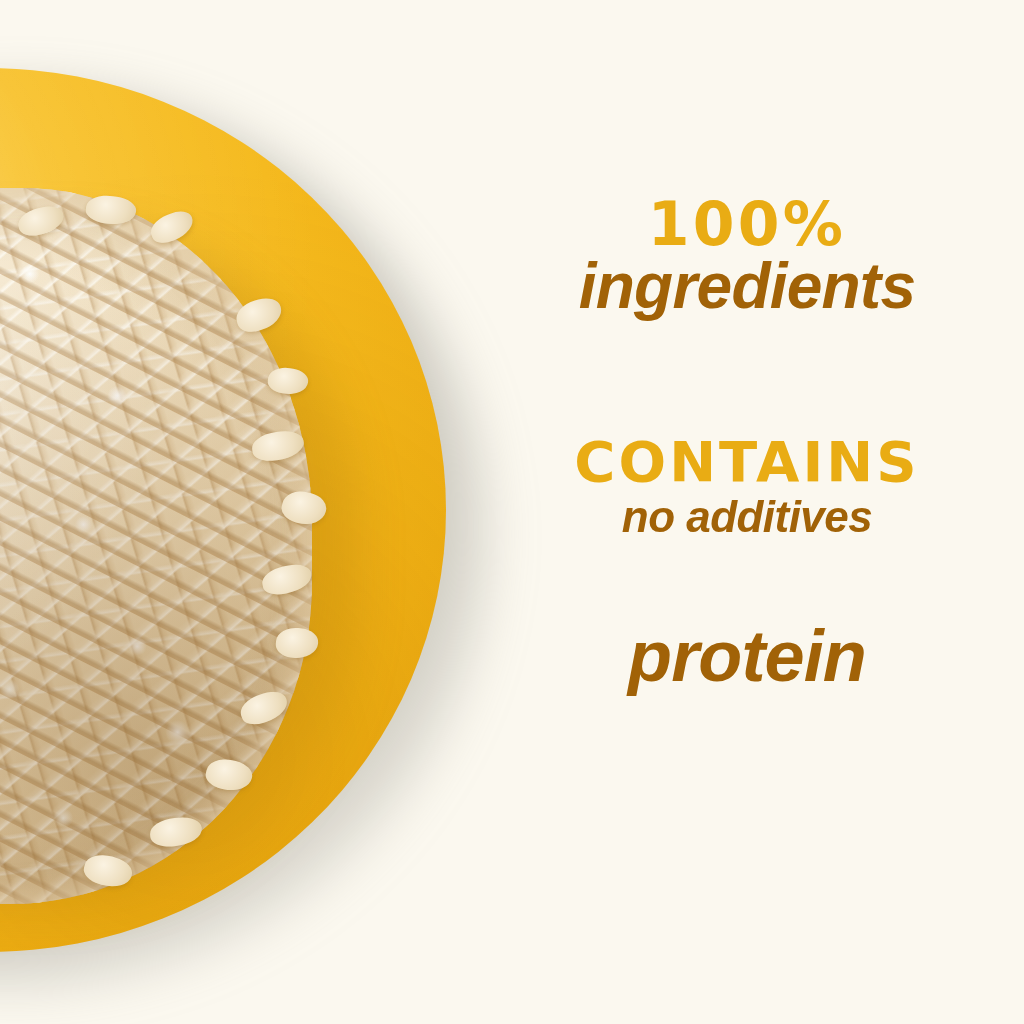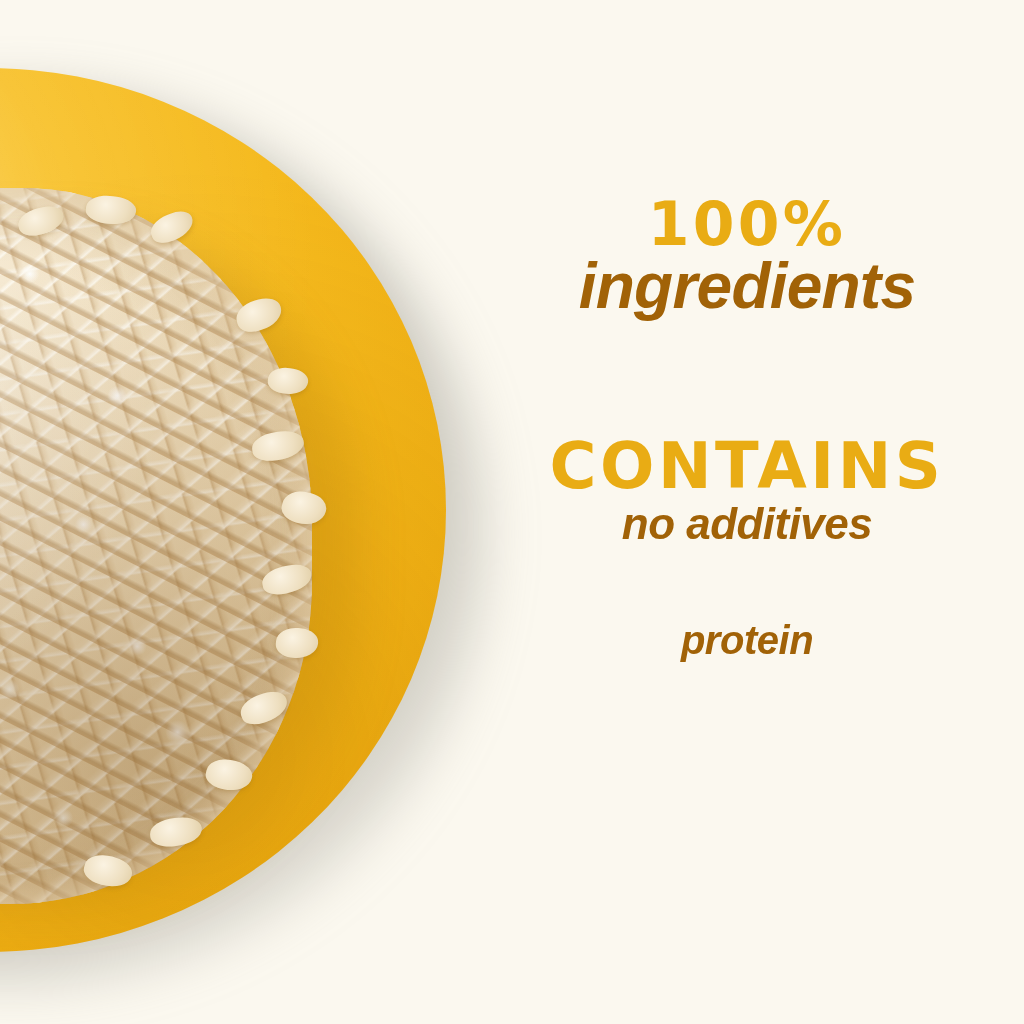--- a/index.html
+++ b/index.html
@@ -231,27 +231,27 @@
     white-space: nowrap;
   }
 
   
   #claim-natural      { top: 196px; }
   #claim-natural .claim-cap    { font-size: 60px; }
   #claim-natural .claim-script { font-size: 64px; margin-top: 2px; }
 
   
   #claim-additives    { top: 436px; }
-  #claim-additives .claim-cap    { font-size: 64px; }
+  #claim-additives .claim-cap    { font-size: 56px; }
   #claim-additives .claim-script { font-size: 44px; margin-top: 6px; }
 
   
   #claim-protein      { top: 616px; }
   #claim-protein .claim-cap    { font-size: 54px; }
-  #claim-protein .claim-script { font-size: 40px; margin-top: 4px; }
+  #claim-protein .claim-script { font-size: 72px; margin-top: 4px; }
 </style>
 </head>
 <body>
 
 <div id="stage" style="background: rgb(251, 248, 239);">
 
   <div class="photo-area">
 
     <div class="plate-shadow"></div>
 

